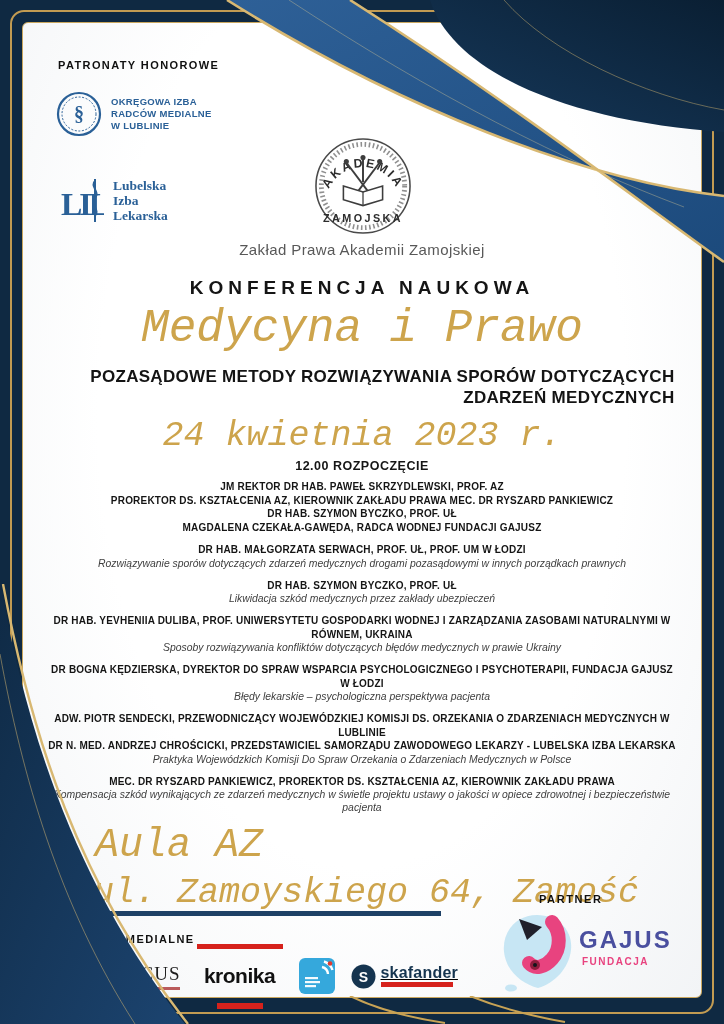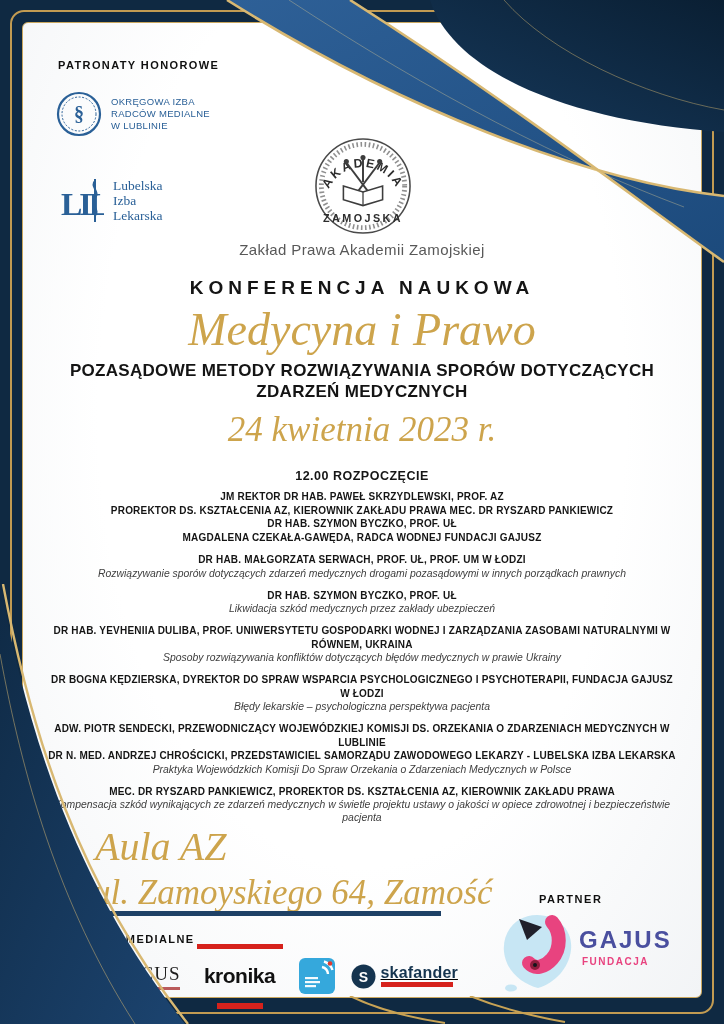--- a/index.html
+++ b/index.html
@@ -17,37 +17,37 @@
   .waves{position:absolute;z-index:3;pointer-events:none;}
   .wave-tr{top:0;right:0;}
   .wave-bl{left:0;bottom:0;}
   .band-curves{left:320px;bottom:0;}
 
   
   .lbl-small{position:absolute;font-size:11px;font-weight:700;letter-spacing:1.4px;color:#101010;}
   .patronaty-honorowe{left:35px;top:36px;}
   .logo-row{position:absolute;display:flex;align-items:center;gap:9px;}
   .oirp-row{left:33px;top:68px;}
-  .oirp-text{font-size:9.5px;font-weight:400;color:#2a6097;line-height:12px;letter-spacing:.3px;}
+  .oirp-text{font-size:9.5px;font-weight:700;color:#2a6097;line-height:12px;letter-spacing:.3px;}
   .lil-row{left:37px;top:128px;margin-top:24px;}
-  .lil-text{font-family:"Liberation Serif",serif;font-size:13.5px;font-weight:400;color:#2a6097;line-height:15px;}
+  .lil-text{font-family:"Liberation Serif",serif;font-size:13.5px;font-weight:700;color:#2a6097;line-height:15px;}
   .seal{position:absolute;left:291px;top:114px;}
   .organizer{position:absolute;left:0;right:0;top:218px;text-align:center;
              font-size:15px;color:#585858;letter-spacing:.4px;}
 
   
   .content{position:absolute;left:22px;right:22px;top:254px;text-align:center;}
   .kicker{font-size:19px;font-weight:700;letter-spacing:5px;color:#151515;}
-  .script{font-family:Liberation Serif, serif;font-style:italic;color:#cda44c;}
+  .script{font-family:Liberation Mono, monospace;font-style:italic;color:#cda44c;}
   .title-script{font-size:46px;line-height:53px;margin-top:4px;font-weight:500;}
-  .subtitle{margin:4px auto 0;max-width:625px;font-size:17px;line-height:21px;
-            font-weight:700;color:#141414;letter-spacing:.3px;}
+  .subtitle{margin:10px auto 0;max-width:625px;font-size:17px;line-height:21px;
+            font-weight:700;color:#141414;letter-spacing:.3px;text-align:right;}
   .date-script{font-size:35px;line-height:44px;margin-top:6px;}
 
-  .program{margin:17px auto 0;max-width:640px;color:#151515;}
+  .program{margin:1px auto 0;max-width:640px;color:#151515;}
   .time{font-size:12.5px;font-weight:700;letter-spacing:.5px;margin-bottom:7px;}
   .opening div{font-size:10px;font-weight:700;line-height:13.5px;letter-spacing:.2px;}
   .session{margin-top:9px;}
   .speaker{font-size:10px;font-weight:700;line-height:13.5px;letter-spacing:.2px;}
   .topic{font-size:10.4px;font-style:italic;color:#3e3e3e;line-height:13px;}
 
   
   .venue1{position:absolute;left:72px;top:800px;font-size:40px;}
   .venue2{position:absolute;left:70px;top:850px;font-size:35px;}
   .venue-divider{position:absolute;left:44px;top:888px;width:374px;height:4.5px;background:#1e4166;}

